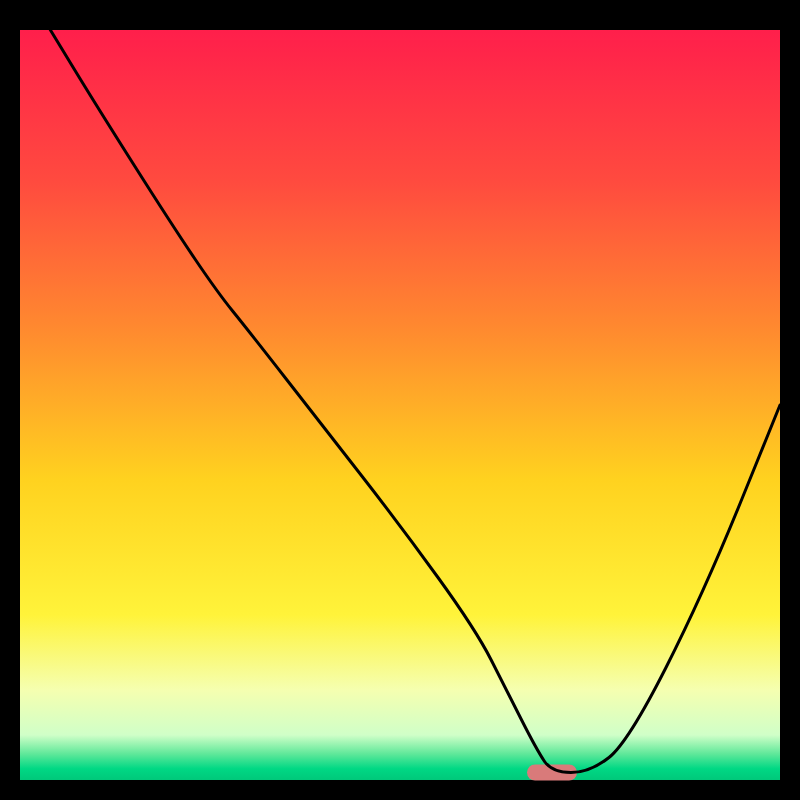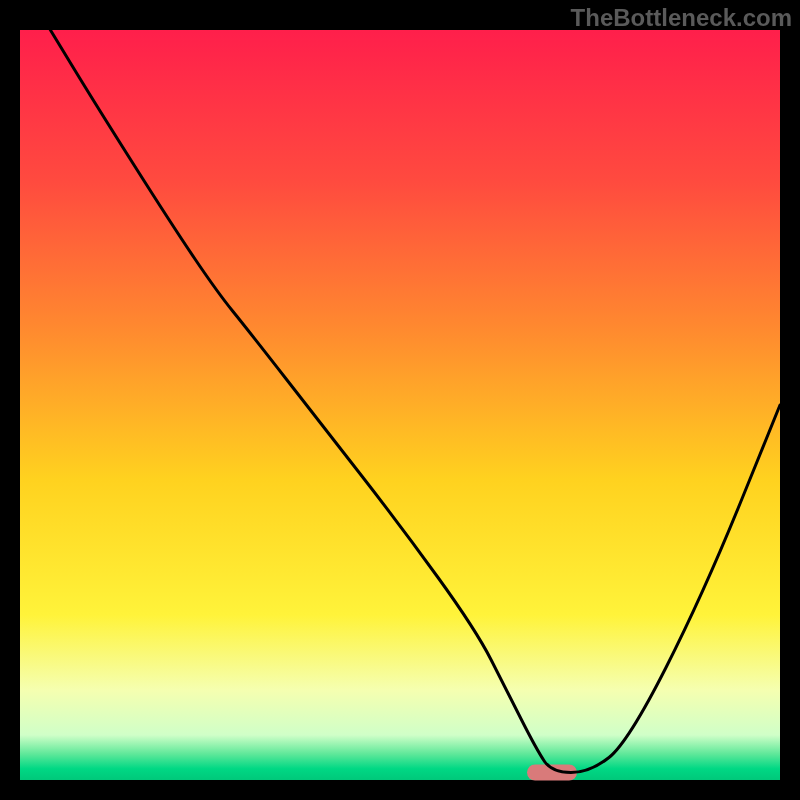--- a/index.html
+++ b/index.html
@@ -28,21 +28,20 @@
   svg {
     position: absolute;
     top: 0;
     left: 0;
   }
 </style>
 </head>
 <body>
 
 <div class="container">
-  <div class="watermark">TheBottleneck.com</div>
   <svg id="chart-svg" width="800" height="800">
       <defs>
         <linearGradient id="bg-grad" x1="0" y1="0" x2="0" y2="1">
           <stop offset="0%" stop-color="#ff1f4b"></stop>
           <stop offset="20%" stop-color="#ff4a3f"></stop>
           <stop offset="40%" stop-color="#ff8a2f"></stop>
           <stop offset="60%" stop-color="#ffd21f"></stop>
           <stop offset="78%" stop-color="#fff33a"></stop>
           <stop offset="88%" stop-color="#f5ffb0"></stop>
           <stop offset="94%" stop-color="#d0ffc8"></stop>

